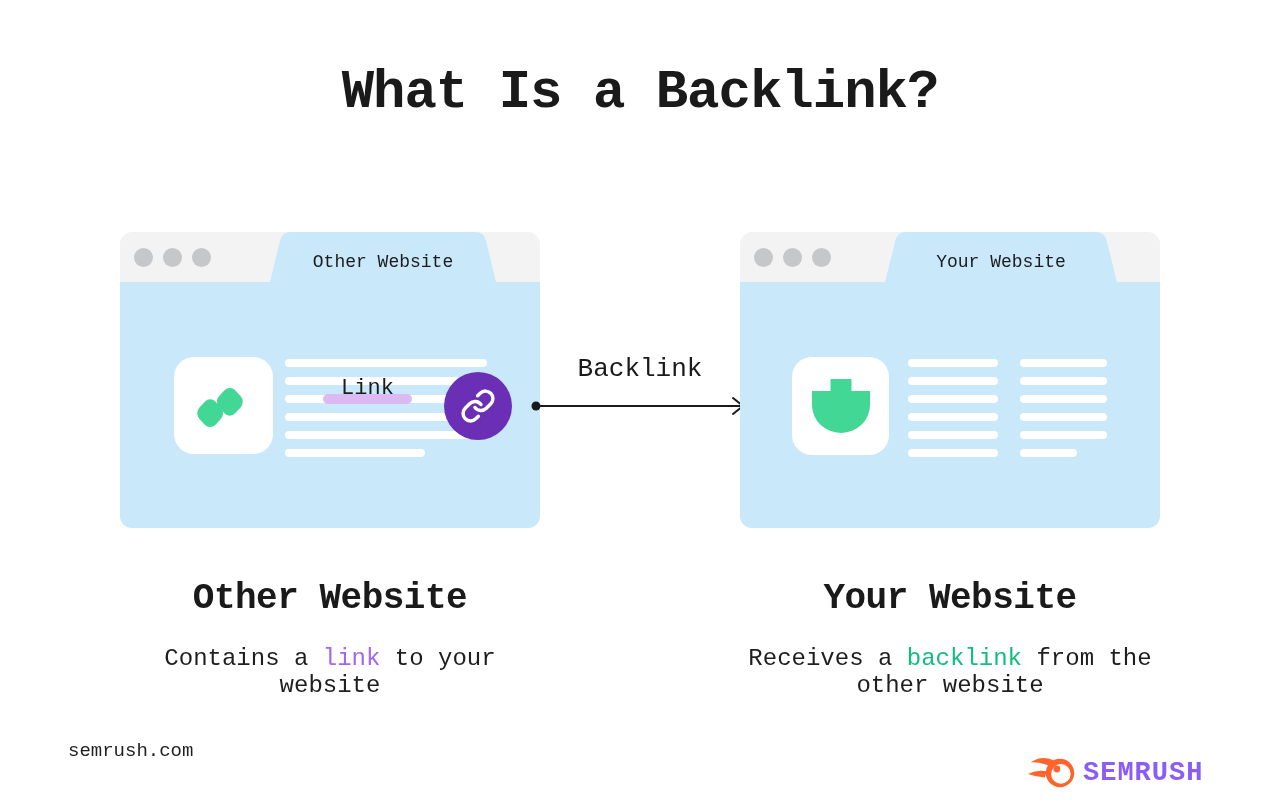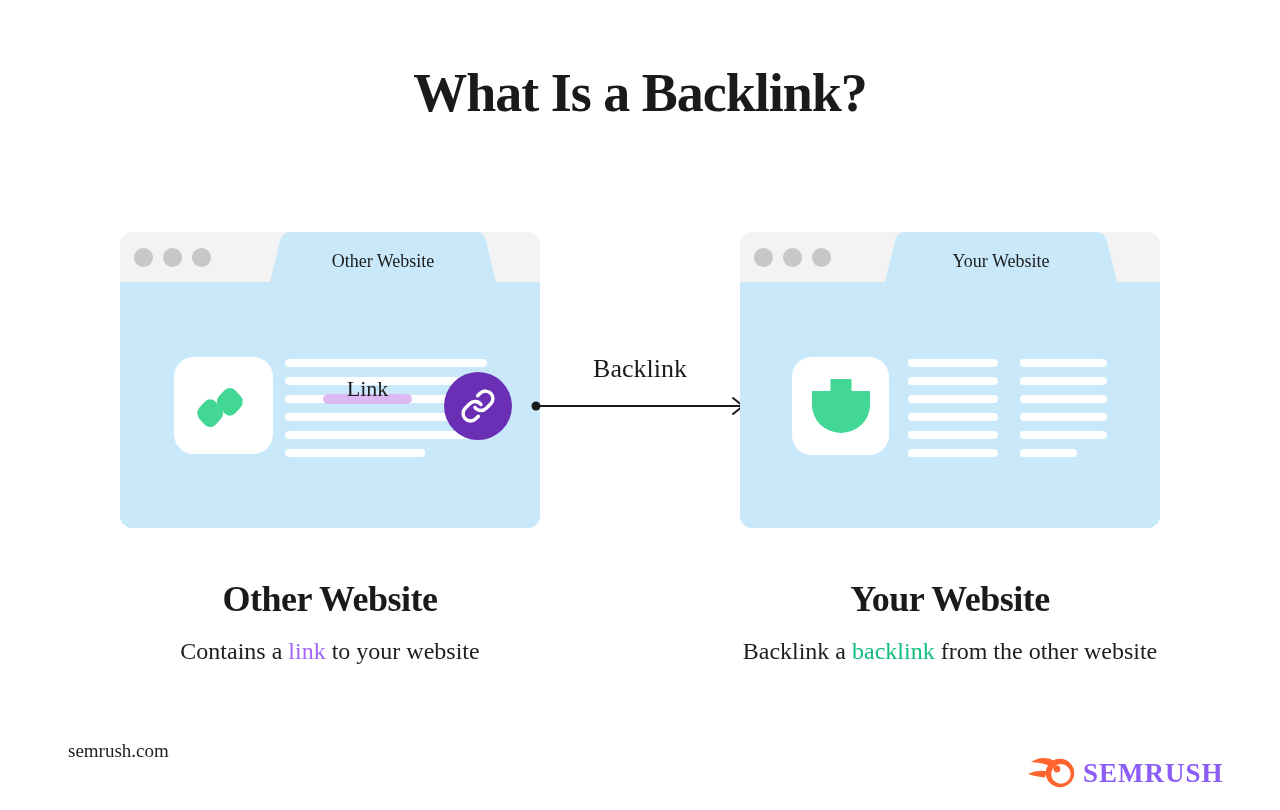--- a/index.html
+++ b/index.html
@@ -1,18 +1,18 @@
 <!DOCTYPE html>
 <html style="--window-blue: #C9E9FB; --header-gray: #F3F3F4; --dot-gray: #C6C7C9; --green: #42D795; --purple-circle: #6A2FB5; --lavender: #DCB9F2; --link-purple: #A266F5; --backlink-green: #12BE7D; --brand-orange: #FF642D; --ink: #1A1A1A;"><head>
 <meta charset="utf-8">
 <style>
   html,body{margin:0;padding:0;background:#ffffff;}
   .canvas{
     position:relative;width:1280px;height:800px;background:#fff;overflow:hidden;
-    font-family:Liberation Serif, serif;color:var(--ink,#1a1a1a);
+    font-family:Liberation Mono, monospace;color:var(--ink,#1a1a1a);
   }
   .title{
     position:absolute;top:62px;left:0;width:1280px;margin:0;text-align:center;
     font-size:54px;font-weight:800;letter-spacing:-1px;color:var(--ink,#1a1a1a);
   }
   
   .window{position:absolute;top:232px;width:420px;height:296px;}
   .win-header{
     position:absolute;top:0;left:0;width:420px;height:50px;
     background:var(--header-gray,#F3F3F4);border-radius:12px 12px 0 0;
@@ -50,21 +50,21 @@
   }
   
   .arrow-label{
     position:absolute;left:540px;top:354px;width:200px;text-align:center;
     font-size:26px;font-weight:500;color:var(--ink,#1a1a1a);
   }
   .arrow-svg{position:absolute;left:528px;top:393px;}
   
   .caption{position:absolute;width:420px;text-align:center;}
   .caption-h{font-size:36px;font-weight:800;letter-spacing:-0.5px;color:var(--ink,#1a1a1a);}
-  .caption-s{margin-top:18px;font-size:24px;color:#1e1e1e;}
+  .caption-s{margin-top:26px;font-size:24px;color:#1e1e1e;}
   .hl-purple{color:var(--link-purple,#A266F5);}
   .hl-green{color:var(--backlink-green,#12BE7D);}
   
   .site{position:absolute;left:68px;top:740px;font-size:19px;color:#1f1f1f;}
   .brand{position:absolute;left:1028px;top:755px;display:flex;align-items:center;gap:7px;}
   .brand-word{font-size:27px;font-weight:800;letter-spacing:1px;color:#8b5cf6;}
 </style>
 </head>
 <body>
 
@@ -159,21 +159,21 @@
     <div class="line" style="left:280px;top:217px;width:57px;"></div>
   </div>
 
   <div class="caption" style="left:120px;top:578px;">
     <div class="caption-h">Other Website</div>
     <div class="caption-s"><span>Contains a </span><span class="hl-purple">link</span><span> to your website</span></div>
   </div>
 
   <div class="caption" style="left:740px;top:578px;">
     <div class="caption-h">Your Website</div>
-    <div class="caption-s"><span>Backlink a </span><span class="hl-green">backlink</span><span> from the other website</span></div>
+    <div class="caption-s"><span>Receives a </span><span class="hl-green">backlink</span><span> from the other website</span></div>
   </div>
 
   <div class="site">semrush.com</div>
 
   <div class="brand">
     <svg width="48" height="36" viewBox="0 0 54 40">
       <g fill="var(--brand-orange,#FF642D)">
         <path d="M3 8 Q17 -1 31 7 L26 13 Q14 7 3 8 Z"></path>
         <path d="M0 21 Q10 16 21 18 L19 25 Q8 24 0 21 Z"></path>
         <circle cx="36" cy="20" r="16"></circle>

